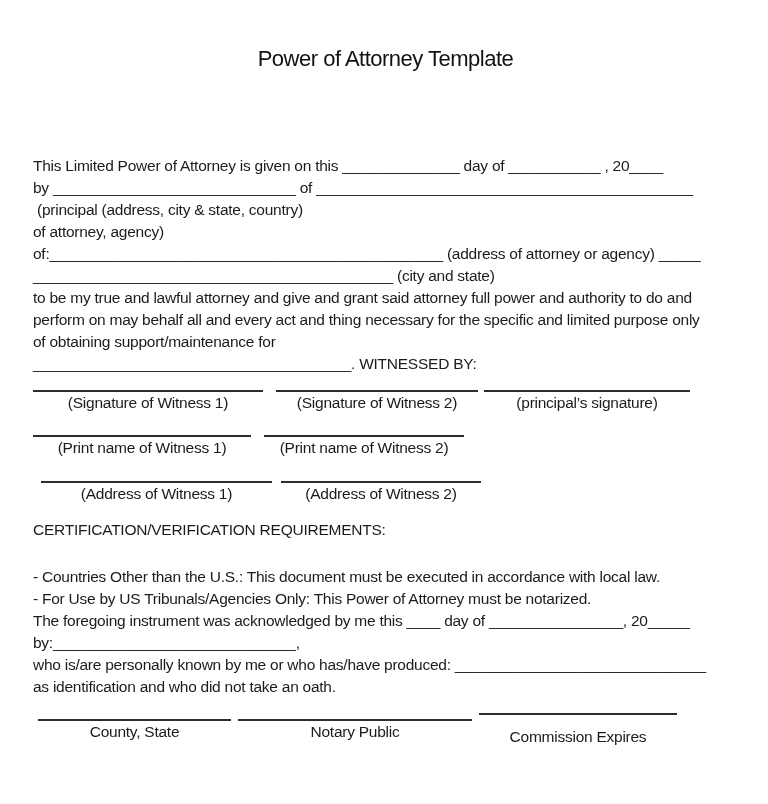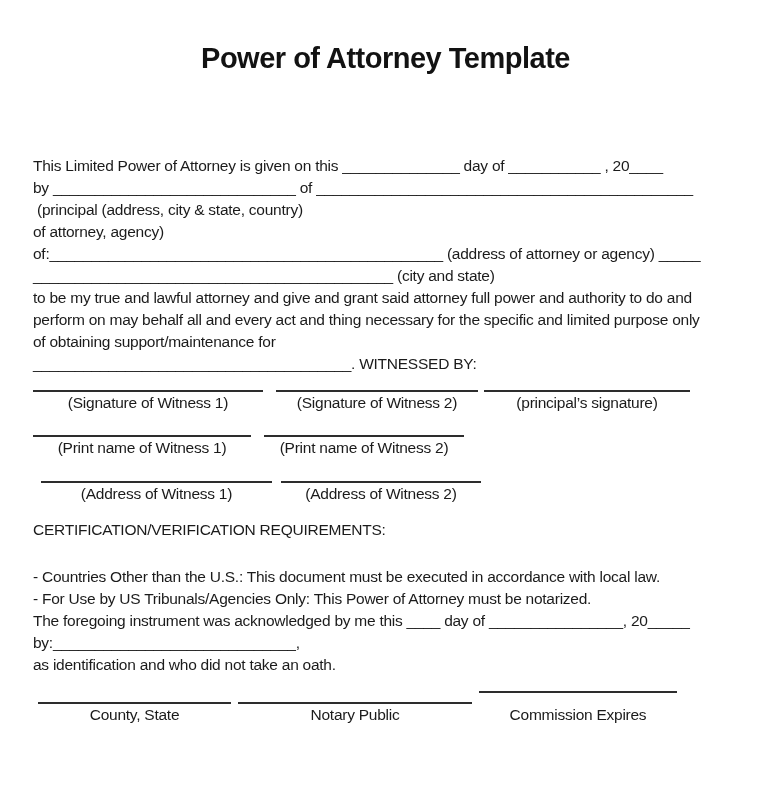--- a/index.html
+++ b/index.html
@@ -16,36 +16,36 @@
     font-family: "Liberation Sans", sans-serif;
     font-size: 15.5px;
     letter-spacing: -0.25px;
     line-height: 22px;
     box-sizing: border-box;
     padding: 0 30px 0 33px;
     overflow: hidden;
   }
   .title {
     margin: 42px 0 0 0;
-    font-size: 29px;
+    font-size: 22px;
     line-height: 33px;
-    font-weight: bold;
+    font-weight: normal;
     letter-spacing: -0.5px;
     text-align: center;
     color: #121212;
   }
   .intro {
     margin-top: 80px;
   }
   .line {
     white-space: pre;
   }
   .sig-row {
     display: flex;
-    align-items: flex-end;
+    align-items: center;
   }
   .sig-cell {
     display: flex;
     flex-direction: column;
   }
   .sig-line {
     height: 13px;
     border-bottom: 2.5px solid #2d2d2d;
   }
   .sig-label {
@@ -136,20 +136,21 @@
     </div>
   </div>
 
   <div class="cert-heading">CERTIFICATION/VERIFICATION REQUIREMENTS:</div>
 
   <div class="cert">
     <div class="line">- Countries Other than the U.S.: This document must be executed in accordance with local law.</div>
     <div class="line">- For Use by US Tribunals/Agencies Only: This Power of Attorney must be notarized.</div>
     <div class="line">The foregoing instrument was acknowledged by me this ____ day of ________________, 20_____</div>
     <div class="line">by:_____________________________,</div>
+    <div class="line">who is/are personally known by me or who has/have produced: ______________________________</div>
     <div class="line">as identification and who did not take an oath.</div>
   </div>
 
   <div class="sig-row row-notary">
     <div class="sig-cell c1">
       <div class="sig-line"></div>
       <div class="sig-label">County, State</div>
     </div>
     <div class="sig-cell c2">
       <div class="sig-line"></div>

